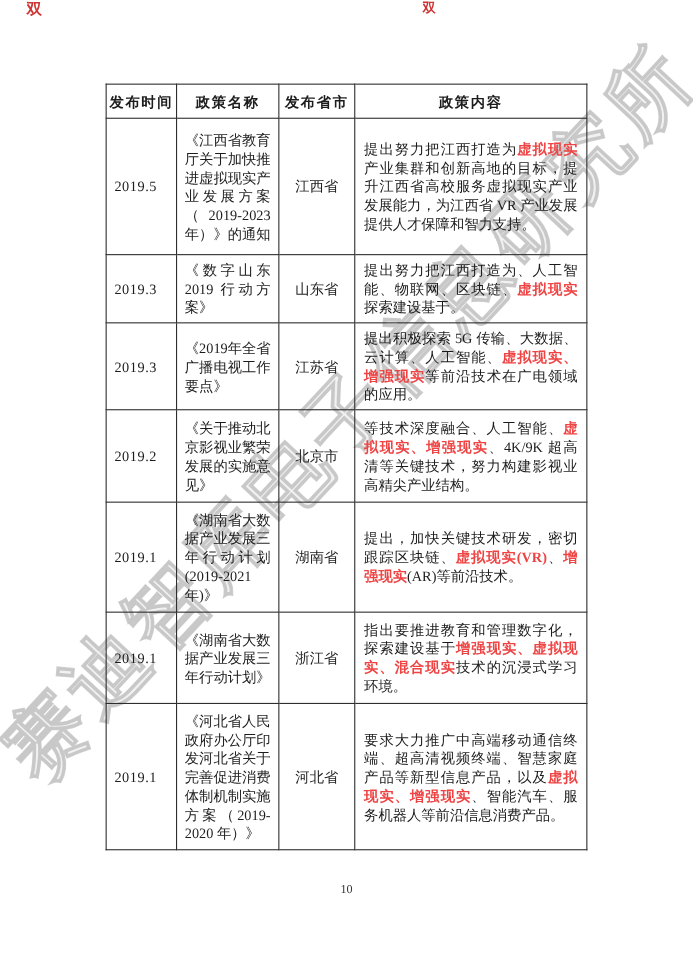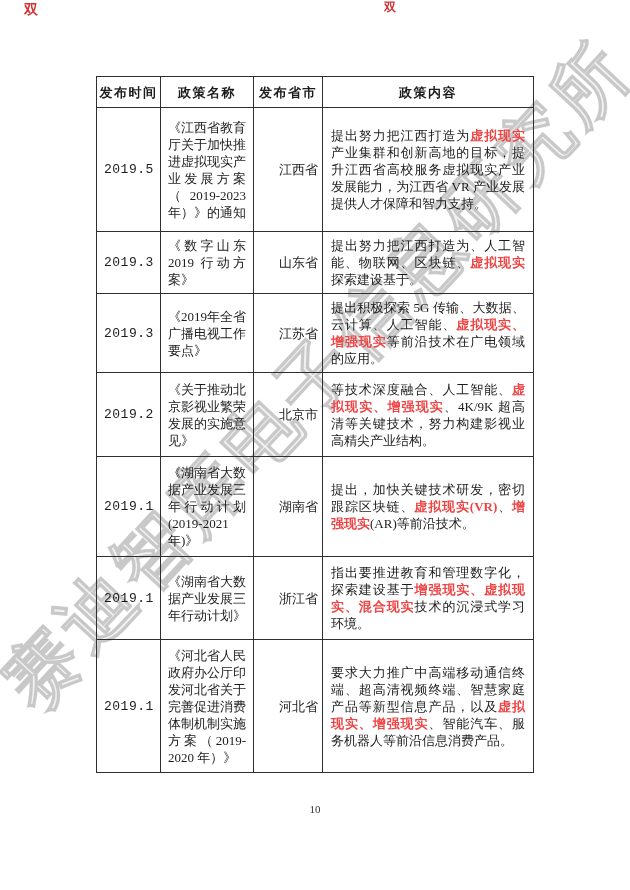--- a/index.html
+++ b/index.html
@@ -54,28 +54,27 @@
     font-size:13px;
     font-weight:bold;
     letter-spacing:1.5px;
     text-align:center;
     padding:2px 0;
   }
   td.cell-date{
     text-align:left;
     padding:2px 4px 2px 7px;
     letter-spacing:0.5px;
-    font-family:Liberation Mono, monospace;
   }
   td.cell-name{
     text-align:justify;
     padding:4px 7px;
   }
   td.cell-region{
-    text-align:right;
+    text-align:center;
     padding:2px 4px;
   }
   td.cell-content{
     text-align:justify;
     padding:5px 8px;
   }
   td.cell-content b{color:#ef4444;}
   .source{
     position:absolute;
     top:761px;

